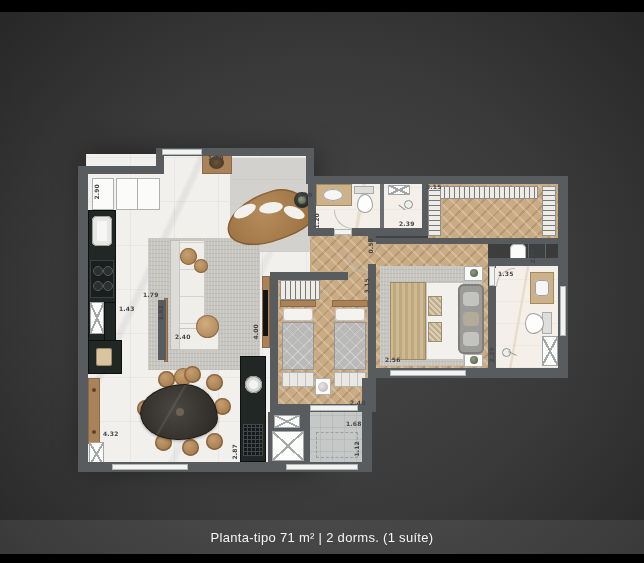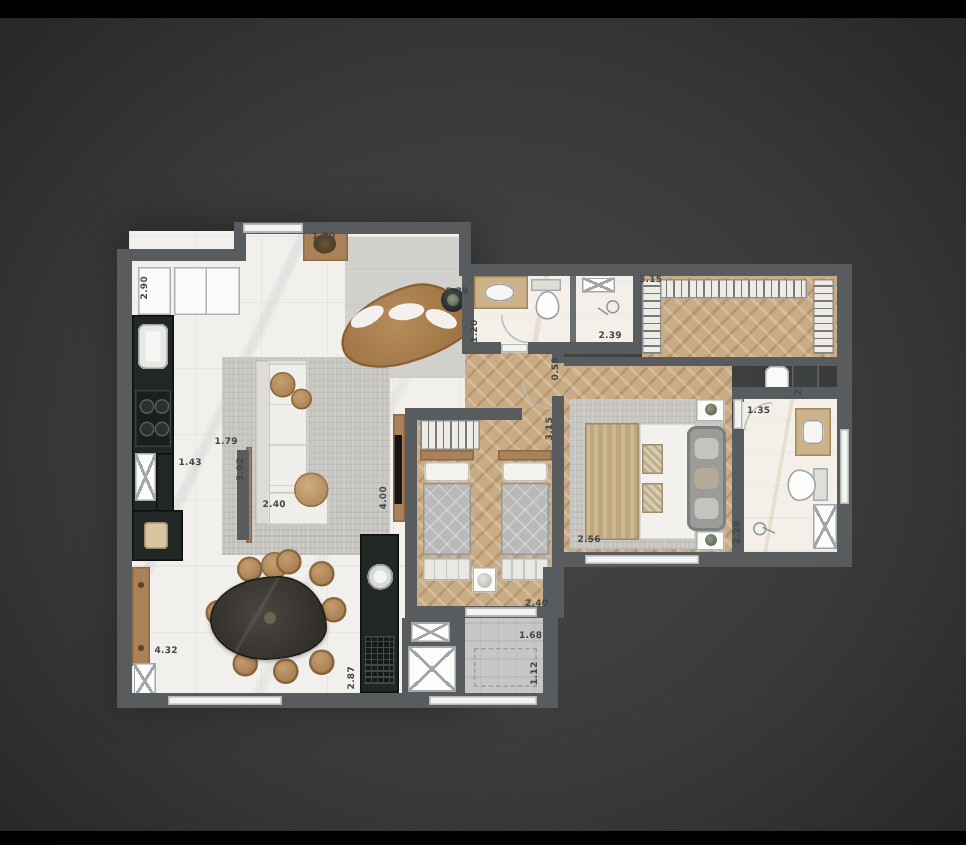--- a/index.html
+++ b/index.html
@@ -253,13 +253,16 @@
         <span class="dim v" style="left: 530px; top: 248px;">2.06</span>
         <span class="dim" style="left: 498px; top: 271px;">1.35</span>
         <span class="dim v" style="left: 489px; top: 347px;">2.29</span>
         <span class="dim" style="left: 385px; top: 357px;">2.56</span>
         <span class="dim" style="left: 350px; top: 400px;">2.40</span>
         <span class="dim" style="left: 346px; top: 421px;">1.68</span>
         <span class="dim v" style="left: 354px; top: 441px;">1.12</span>
       </div>
   </div>
 
+  <div id="caption-band">
+    <span>Planta-tipo 71 m² | 2 dorms. (1 suíte)</span>
+  </div>
 </div>
 
 </body></html>

